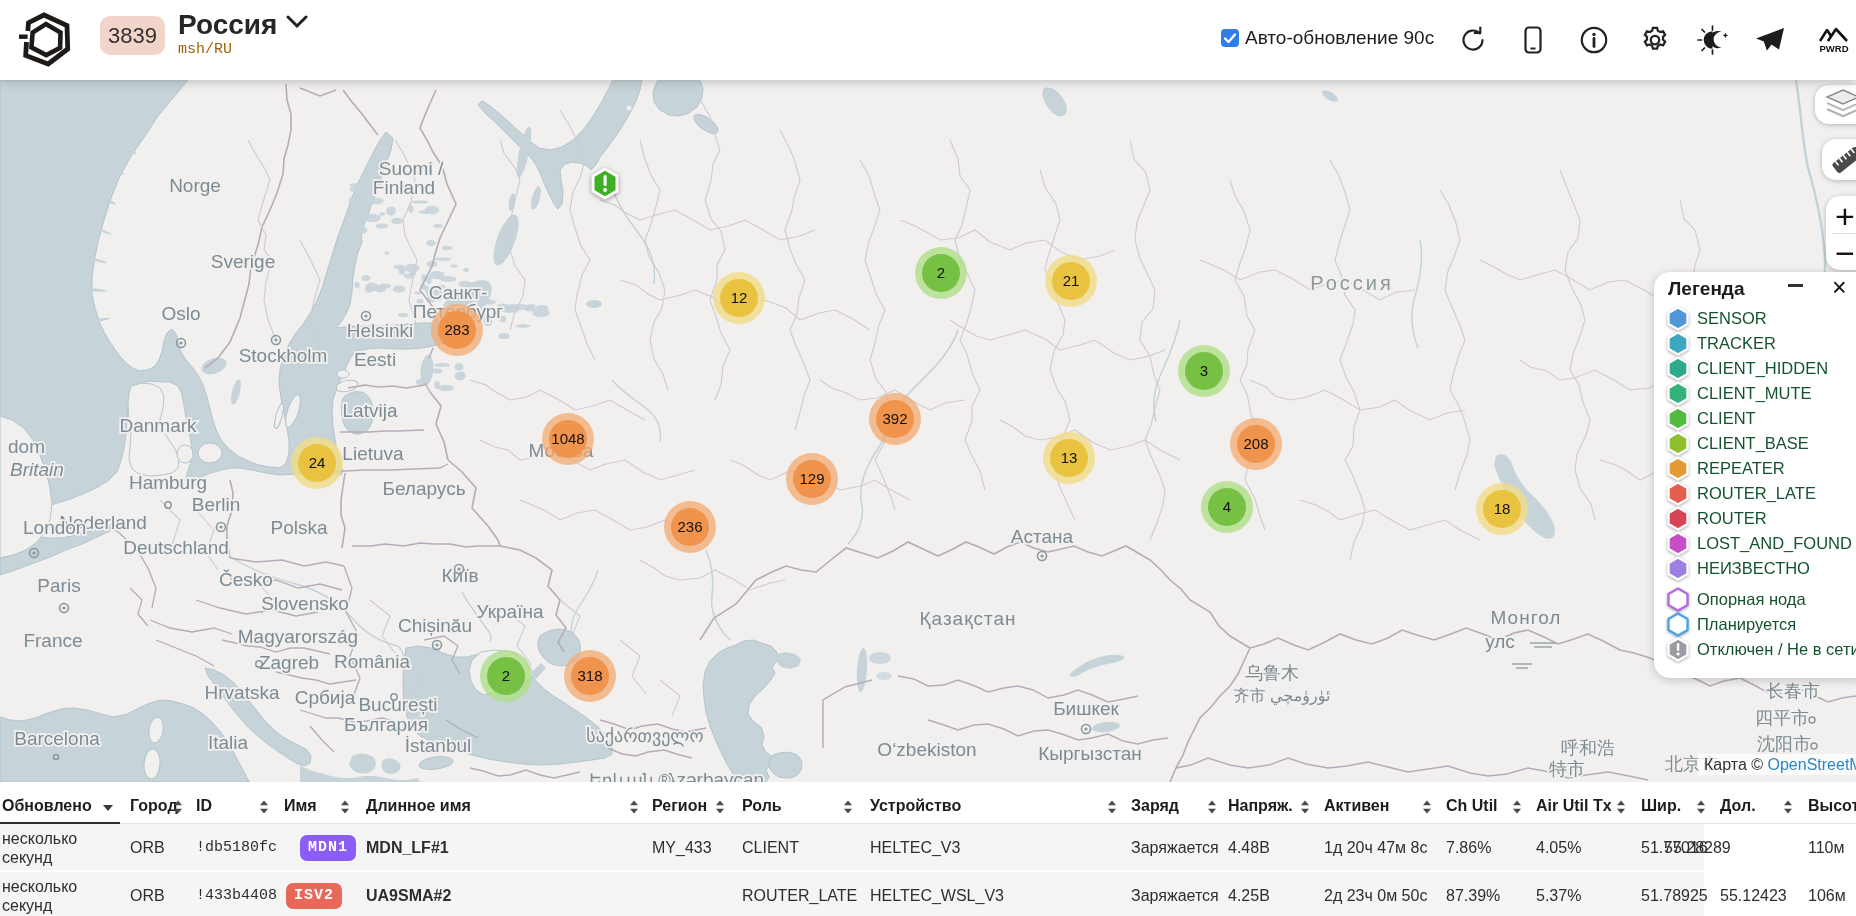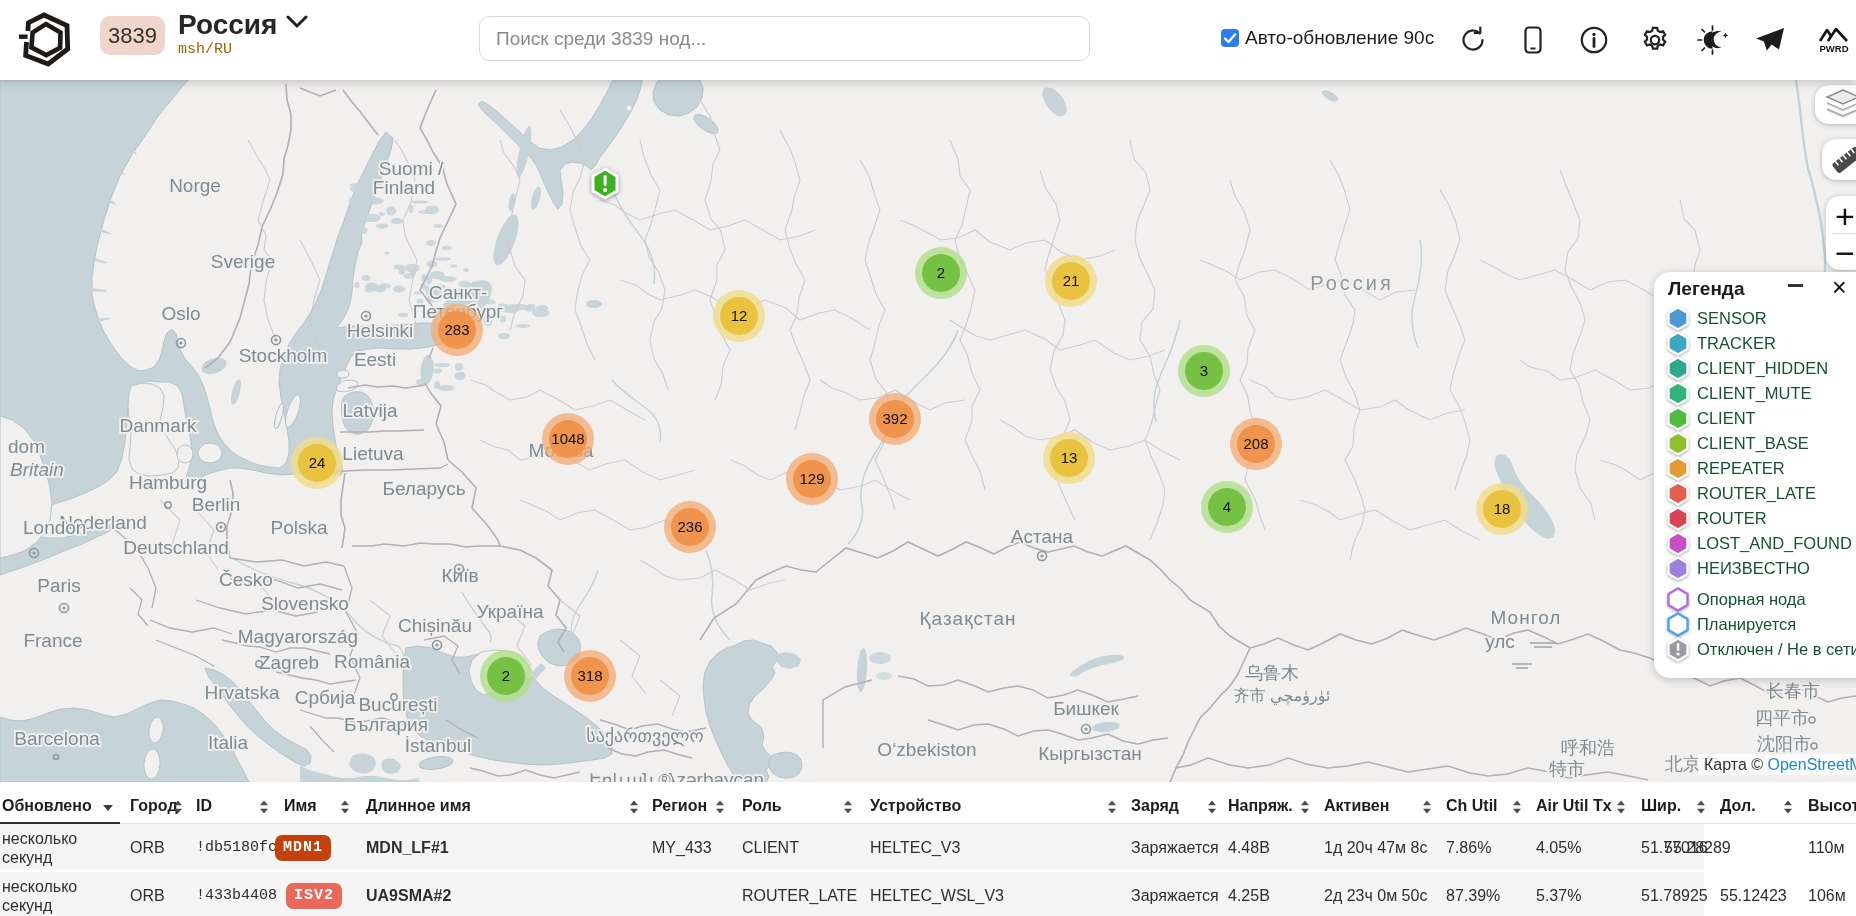--- a/index.html
+++ b/index.html
@@ -426,21 +426,21 @@
       </div>
 <div class="cluster cl-o" style="left:664px;top:421px">
         <div class="in">236</div>
       </div>
 <div class="cluster cl-o" style="left:564px;top:570px">
         <div class="in">318</div>
       </div>
 <div class="cluster cl-y" style="left:291px;top:357px">
         <div class="in">24</div>
       </div>
-<div class="cluster cl-y" style="left:713px;top:210px">
+<div class="cluster cl-y" style="left:713px;top:192px">
         <div class="in">12</div>
       </div>
 <div class="cluster cl-y" style="left:1045px;top:175px">
         <div class="in">21</div>
       </div>
 <div class="cluster cl-y" style="left:1043px;top:352px">
         <div class="in">13</div>
       </div>
 <div class="cluster cl-y" style="left:1476px;top:403px">
         <div class="in">18</div>
@@ -591,23 +591,20 @@
 <path d="M9.5 31 L8.7 44.5 L31.2 53 L50.7 38 L50 14.6 L27 4 L11.5 11.7 L10.8 20"></path>
 <path d="M2 25.7 L10.6 25.7" stroke-width="4.4"></path>
 <path d="M28.9 13.1 L43.5 21.5 L43.1 36.8 L29.3 44.1 L14.4 36.4 L15.6 21.5 Z" stroke-width="4.6"></path>
 </g>
       </svg>
     <div id="cnt-badge">3839</div>
     <div id="country">Россия<svg class="chev" width="22" height="14" viewBox="0 0 22 14">
           <path d="M2 2 L11 11 L20 2" fill="none" stroke="#222" stroke-width="3" stroke-linecap="round"></path>
         </svg></div>
     <div id="channel">msh/RU</div>
-    <div id="search">
-        <span>Поиск среди 3839 нод...</span>
-      </div>
     <div id="autoupd">
       <div id="cbx"><svg width="18" height="18" viewBox="0 0 18 18">
             <path d="M4 9.5 L7.5 13 L14 5.5" fill="none" stroke="#fff" stroke-width="2.4" stroke-linecap="round" stroke-linejoin="round"></path>
           </svg></div>
       <div class="lbl">Авто-обновление 90с</div>
     </div>
 
 <svg class="navicon" style="left:1459px;top:26px" width="28" height="28" viewBox="0 0 28 28">
 <path d="M23.5 14 A 9.5 9.5 0 1 1 20.8 7.4" fill="none" stroke="#222" stroke-width="2.2" stroke-linecap="round"></path>
 <path d="M14.8 7 L21.3 7 L21.3 0.8" fill="none" stroke="#222" stroke-width="2.2" stroke-linejoin="round"></path>
@@ -724,21 +721,21 @@
 <svg class="sort" style="left:1782px" width="12" height="16" viewBox="0 0 12 16">
         <path d="M2 6.3 L10 6.3 L6 1.5 Z" fill="#4a4a4a"></path>
         <path d="M2 9.7 L10 9.7 L6 14.5 Z" fill="#4a4a4a"></path>
       </svg>
 <div class="th" style="left:1808px">Высота</div>
 <div style="position:absolute;left:0;top:32px;width:120px;height:3px;background:#2f2f2f"></div>
 <div class="row" style="top:34px">
         <div class="cell two" style="left:2px">несколько<br>секунд</div>
         <div class="cell" style="left:130px">ORB</div>
         <div class="cell mono" style="left:196px">!db5180fc</div>
-        <div class="badge" style="left:275px;background:#c2410c">MDN1</div>
+        <div class="badge" style="left:300px;background:#8b5cf6">MDN1</div>
         <div class="cell bold" style="left:366px">MDN_LF#1</div>
         <div class="cell" style="left:652px">MY_433</div>
         <div class="cell" style="left:742px">CLIENT</div>
         <div class="cell" style="left:870px">HELTEC_V3</div>
         <div class="cell" style="left:1131px">Заряжается</div>
         <div class="cell" style="left:1228px">4.48В</div>
         <div class="cell" style="left:1324px">1д 20ч 47м 8с</div>
         <div class="cell" style="left:1446px">7.86%</div>
         <div class="cell" style="left:1536px">4.05%</div>
         <div class="cell" style="left:1641px">51.77016</div>

